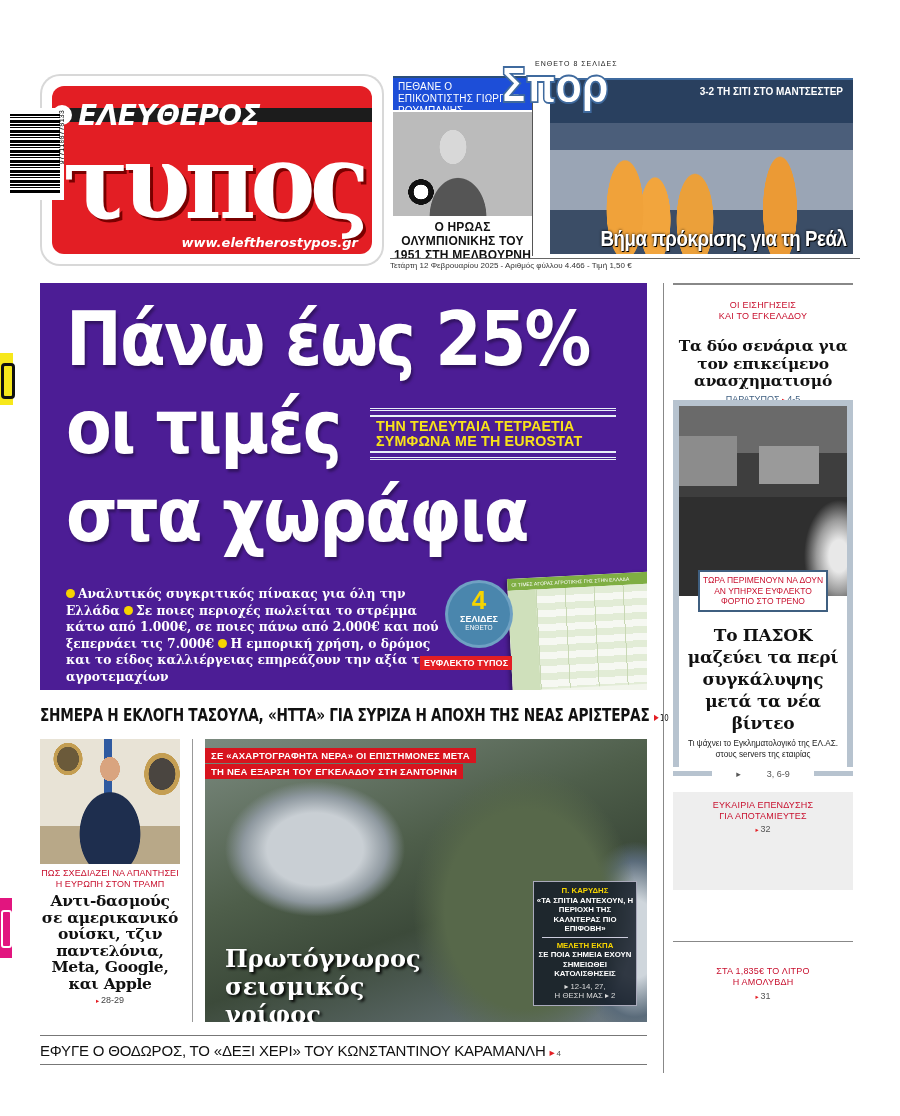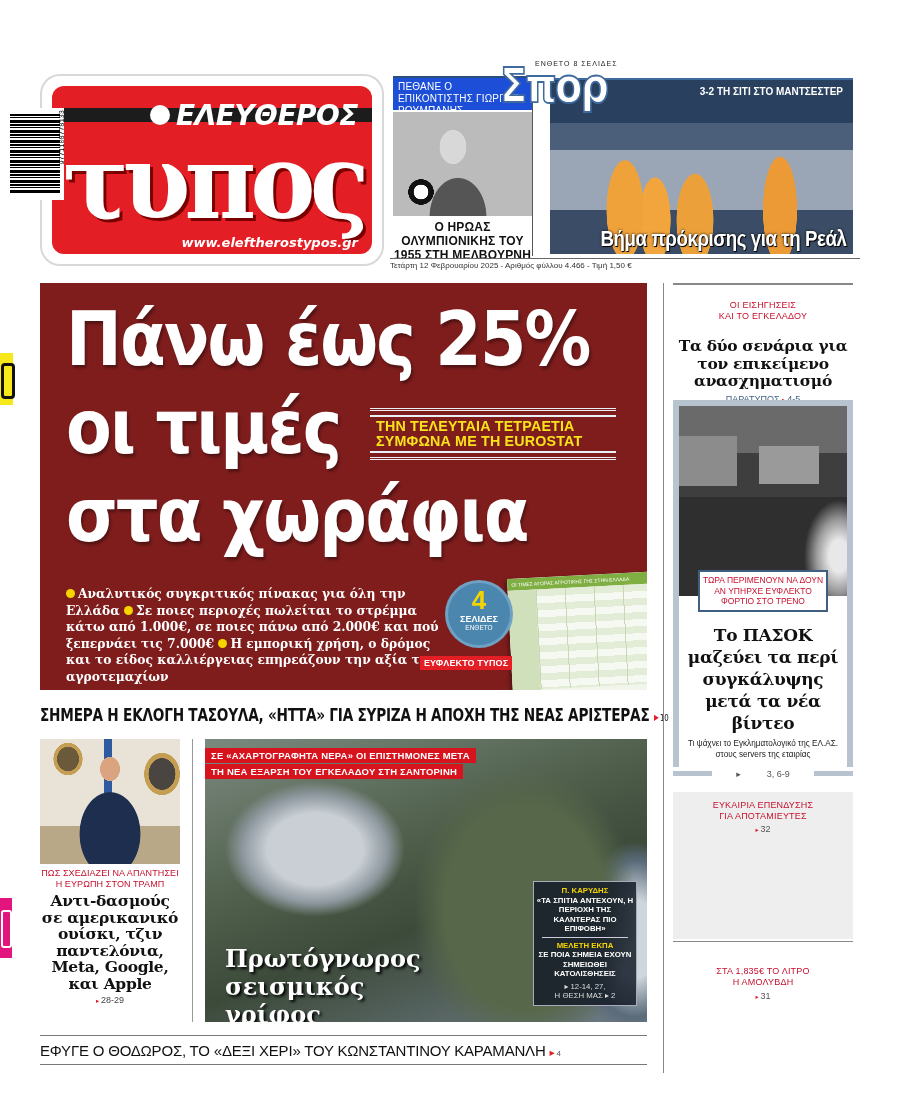--- a/index.html
+++ b/index.html
@@ -10,21 +10,21 @@
   .masthead {
     position: absolute; left: 42px; top: 76px; width: 340px; height: 188px;
     background: #fff; border-radius: 18px; box-shadow: 0 0 0 2px #d8d8d8;
   }
   .masthead .red {
     position: absolute; left: 10px; top: 10px; right: 10px; bottom: 10px;
     background: #e31e24; border-radius: 12px; overflow: hidden;
   }
   .masthead .blackbar {
     position: absolute; left: 0; right: 0; top: 22px; height: 14px; background: #1c1c1c;
-    display: flex; align-items: center; justify-content: flex-end; padding-right: 14px;
+    display: flex; align-items: center; padding-right: 14px;
   }
   .masthead .dot { width: 20px; height: 20px; border-radius: 50%; background: #fff; margin-right: 6px; }
   .masthead .eleftheros {
     color: #fff; font-weight: 900; font-style: italic; font-size: 28px; letter-spacing: -0.5px;
     font-family: "DejaVu Sans", sans-serif;
   }
   .masthead .typos {
     position: absolute; left: 6px; top: 46px; width: 310px; text-align: center;
     color: #fff; font-family: "DejaVu Serif", serif; font-weight: 900;
     font-size: 98px; line-height: 100px; letter-spacing: -6px;
@@ -100,21 +100,21 @@
   }
 
   
   .tab-yellow { position: absolute; left: 0; top: 353px; width: 13px; height: 52px; background: #f7e81b; }
   .tab-yellow::after { content: ""; position: absolute; left: 1px; top: 10px; width: 8px; height: 30px; border: 3px solid #111; border-radius: 4px; }
   .tab-pink { position: absolute; left: 0; top: 898px; width: 12px; height: 60px; background: #e2157f; }
   .tab-pink::after { content: ""; position: absolute; left: 1px; top: 12px; width: 7px; height: 34px; border: 2px solid #fff; border-radius: 3px; }
 
   
   .main-story {
-    position: absolute; left: 40px; top: 283px; width: 607px; height: 407px; background: #7f1d1d;
+    position: absolute; left: 40px; top: 283px; width: 607px; height: 407px; background: #4c1d95;
     overflow: hidden;
   }
   .main-story .h1 {
     position: absolute; left: 26px; top: 12px; color: #fff; font-weight: 900;
     font-family: "DejaVu Sans", sans-serif; font-size: 74px; line-height: 88px; letter-spacing: -2px;
     text-shadow: 2px 3px 3px rgba(0,0,0,0.35);
   }
   .main-story .h1 span { display: block; transform: scaleX(0.9); transform-origin: left; white-space: nowrap; }
   .kicker-box {
     position: absolute; left: 330px; top: 125px; width: 246px; padding: 7px 0 9px 6px;
@@ -250,21 +250,21 @@
   .r2 .title { position: absolute; left: 0; right: 0; top: 218px; font-size: 17px; line-height: 22px; }
   .r2 .sub { position: absolute; left: 0; right: 0; top: 333px; font-size: 8.2px; line-height: 10.5px; color: #222; }
   .r2 .foot {
     position: absolute; left: -6px; right: -6px; top: 361px; height: 13px;
     display: flex; align-items: center; justify-content: center; background: #fff;
   }
   .r2 .foot::before, .r2 .foot::after { content: ""; flex: 1; height: 5px; background: #b7c3cf; }
   .r2 .foot span { padding: 0 12px; font-size: 9px; color: #555; }
 
   .r3 {
-    left: 673px; top: 792px; width: 180px; height: 147px; background: #eeeeee; padding-top: 8px;
+    left: 673px; top: 792px; width: 180px; height: 98px; background: #eeeeee; padding-top: 8px;
   }
   .r3 .title { font-size: 15px; line-height: 19px; margin-top: 3px; }
   .r3 .pageref { margin-top: 3px; }
 
   .r4 { left: 673px; top: 941px; width: 180px; border-top: 1px solid #888; padding-top: 24px; }
   .r4 .title { font-size: 15px; line-height: 17.5px; margin-top: 3px; }
   .r4 .pageref { margin-top: 4px; }
 </style>
 </head>
 <body>
@@ -283,21 +283,21 @@
   </div>
 </div>
 <div class="barcode">
   <div class="bars"></div>
   <div class="code">9771108778133</div>
 </div>
 
 <div class="obit">
   <div class="head">ΠΕΘΑΝΕ Ο ΕΠΙΚΟΝΤΙΣΤΗΣ ΓΙΩΡΓΟΣ ΡΟΥΜΠΑΝΗΣ</div>
   <div class="photo"></div>
-  <div class="caption">Ο ΗΡΩΑΣ ΟΛΥΜΠΙΟΝΙΚΗΣ ΤΟΥ 1955 ΣΤΗ ΜΕΛΒΟΥΡΝΗ</div>
+  <div class="caption">Ο ΗΡΩΑΣ ΟΛΥΜΠΙΟΝΙΚΗΣ ΤΟΥ 1951 ΣΤΗ ΜΕΛΒΟΥΡΝΗ</div>
 </div>
 
 <div class="spor-ensheto">ΕΝΘΕΤΟ 8 ΣΕΛΙΔΕΣ</div>
 <div class="sport-photo">
   <div class="score">3-2 ΤΗ ΣΙΤΙ ΣΤΟ ΜΑΝΤΣΕΣΤΕΡ</div>
   <div class="headline">Βήμα πρόκρισης για τη Ρεάλ</div>
 </div>
 <div class="spor-title">Σπορ</div>
 
 <div class="dateline">Τετάρτη 12 Φεβρουαρίου 2025 - Αριθμός φύλλου 4.466 - Τιμή 1,50 €</div>

